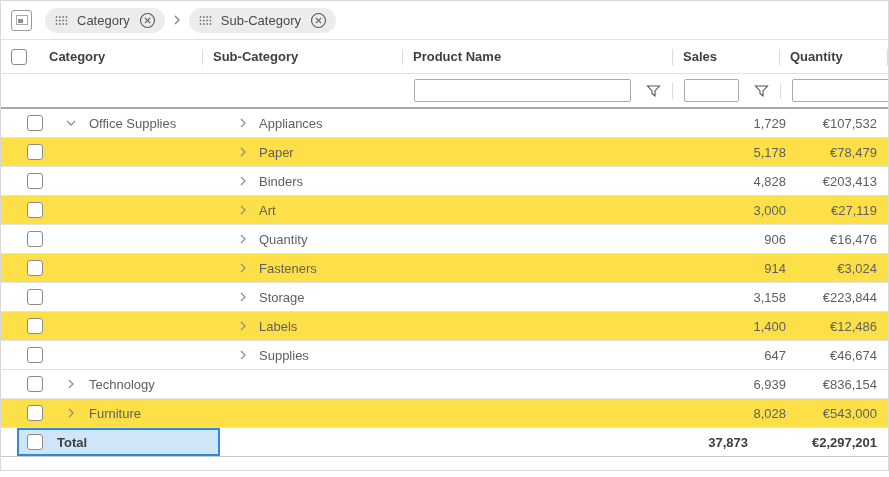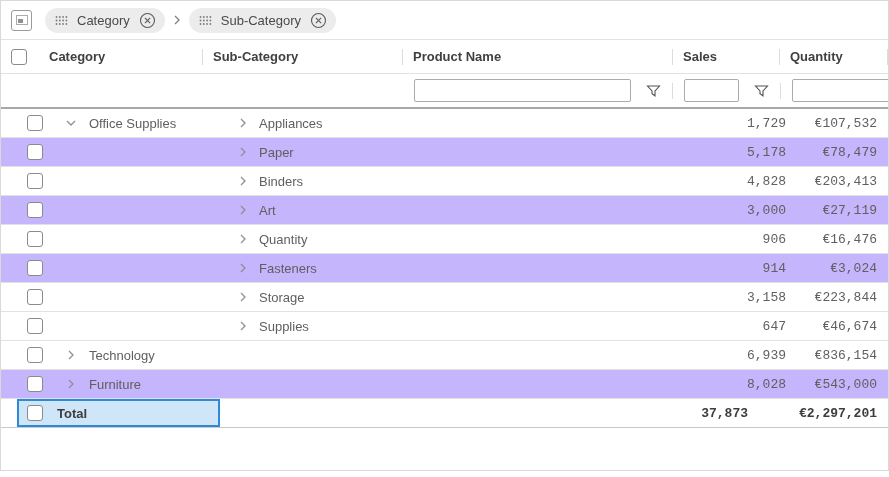--- a/index.html
+++ b/index.html
@@ -27,29 +27,29 @@
   .sep::after{content:"";position:absolute;right:0;top:50%;transform:translateY(-50%);width:1px;height:16px;background:#dcdcdc;}
 
   
   .flt{height:33px;display:flex;align-items:stretch;border-bottom:2px solid #a8a8a8;}
   .flt-cell{display:flex;align-items:center;padding:0 12px 0 11px;position:relative;}
   .flt-input{flex:1;min-width:0;height:23px;box-sizing:border-box;border:1px solid #ababab;border-radius:2px;background:#fff;margin-right:15px;padding:0 6px;font:inherit;color:#404040;}
   .funnel-btn{background:none;border:none;padding:0;display:flex;align-items:center;cursor:pointer;}
 
   
   .row{height:28px;display:flex;align-items:stretch;border-bottom:1px solid #e2e2e2;background:#fff;padding-left:16px;}
-  .row.alt{background:#c4b5fd;justify-content:flex-end;}
+  .row.alt{background:#fde047;justify-content:flex-end;}
   .cell{display:flex;align-items:center;}
   .cb{width:16px;height:16px;box-sizing:border-box;border:1px solid #8b8b8b;border-radius:3px;background:#fff;flex:none;cursor:pointer;}
   .chev{display:inline-flex;align-items:center;flex:none;cursor:pointer;}
   .cat-chev{margin-left:10px;}
   .cat-text{margin-left:12px;}
   .sub-chev{margin-left:18px;}
   .sub-text{margin-left:10px;}
-  .num{justify-content:flex-end;padding-right:11px;color:#5f5f5f;font-family:Liberation Mono, monospace;}
+  .num{justify-content:flex-end;padding-right:11px;color:#5f5f5f;}
   .bold-row .num,.bold-label{color:#3d3d3d;font-weight:700;}
   .bold-label{padding-left:5px;}
 
   
   .sel-cell{width:203px;height:28px;box-sizing:border-box;display:flex;align-items:center;border:2px solid #2e8ad6;background:#cfe6f8;flex:none;padding-left:8px;}
   .sel-cell .bold-label{padding-left:14px;}
 </style>
 </head>
 <body>
 
@@ -293,20 +293,37 @@
               <path d="M4 2l4 4-4 4" fill="none" stroke="#8f8f8f" stroke-width="1.3"></path>
             </svg>
           </span>
         <span class="sub-text">Storage</span>
       </div>
       <div class="c-prod cell"></div>
       <div class="c-qty cell num">3,158</div>
       <div class="c-sales cell num">€223,844</div>
     </div>
 
+    <div class="row alt">
+      <div class="c-check cell">
+          <span class="cb"></span>
+        </div>
+      <div class="c-cat cell"></div>
+      <div class="c-sub cell">
+        <span class="chev sub-chev">
+            <svg width="12" height="12" viewBox="0 0 12 12">
+              <path d="M4 2l4 4-4 4" fill="none" stroke="#8f8f8f" stroke-width="1.3"></path>
+            </svg>
+          </span>
+        <span class="sub-text">Labels</span>
+      </div>
+      <div class="c-prod cell"></div>
+      <div class="c-qty cell num">1,400</div>
+      <div class="c-sales cell num">€12,486</div>
+    </div>
 
     <div class="row">
       <div class="c-check cell">
           <span class="cb"></span>
         </div>
       <div class="c-cat cell"></div>
       <div class="c-sub cell">
         <span class="chev sub-chev">
             <svg width="12" height="12" viewBox="0 0 12 12">
               <path d="M4 2l4 4-4 4" fill="none" stroke="#8f8f8f" stroke-width="1.3"></path>

